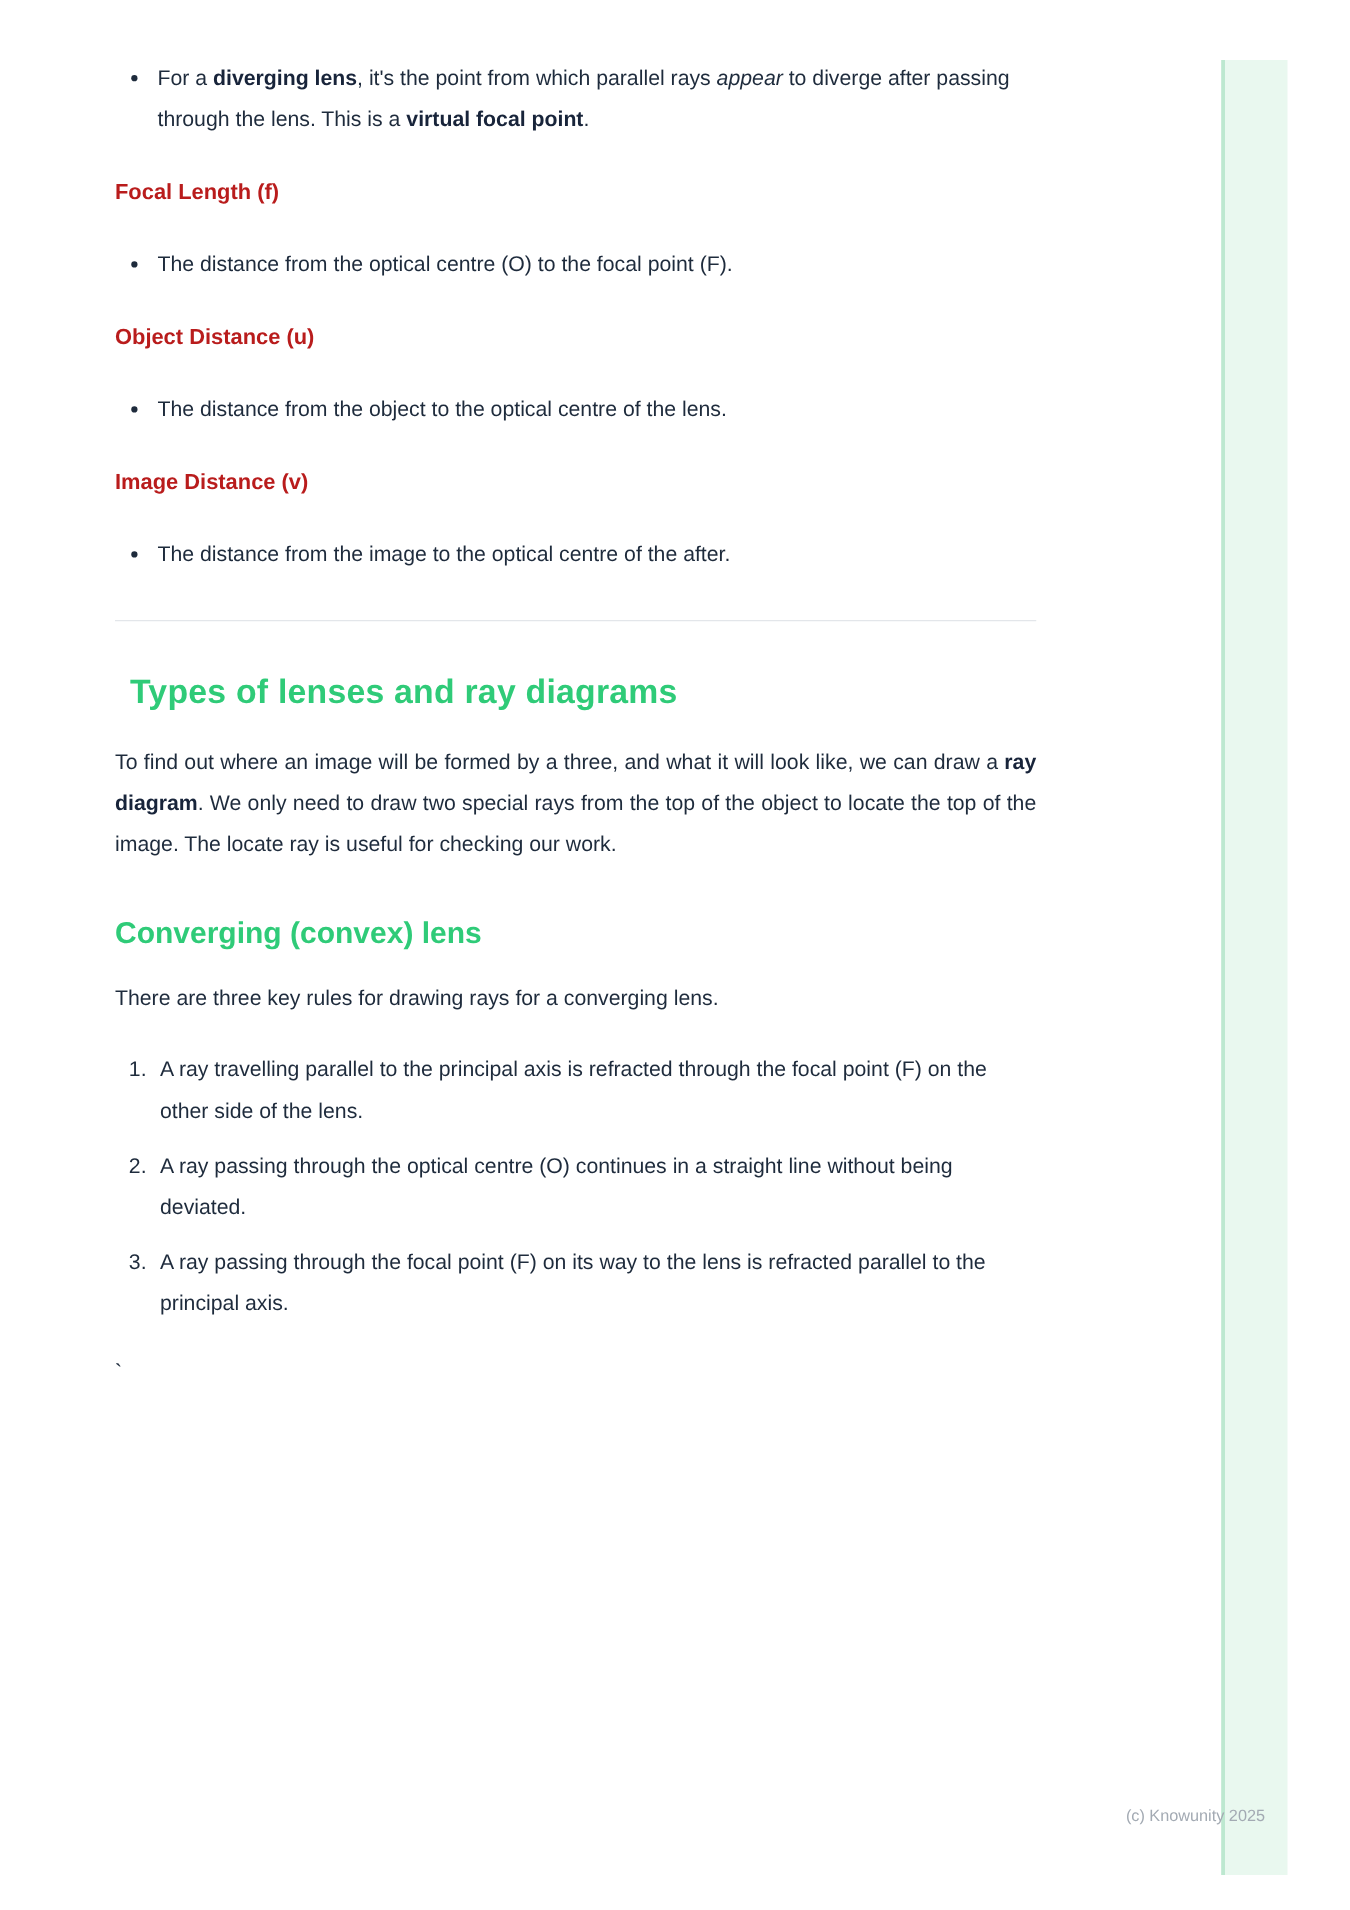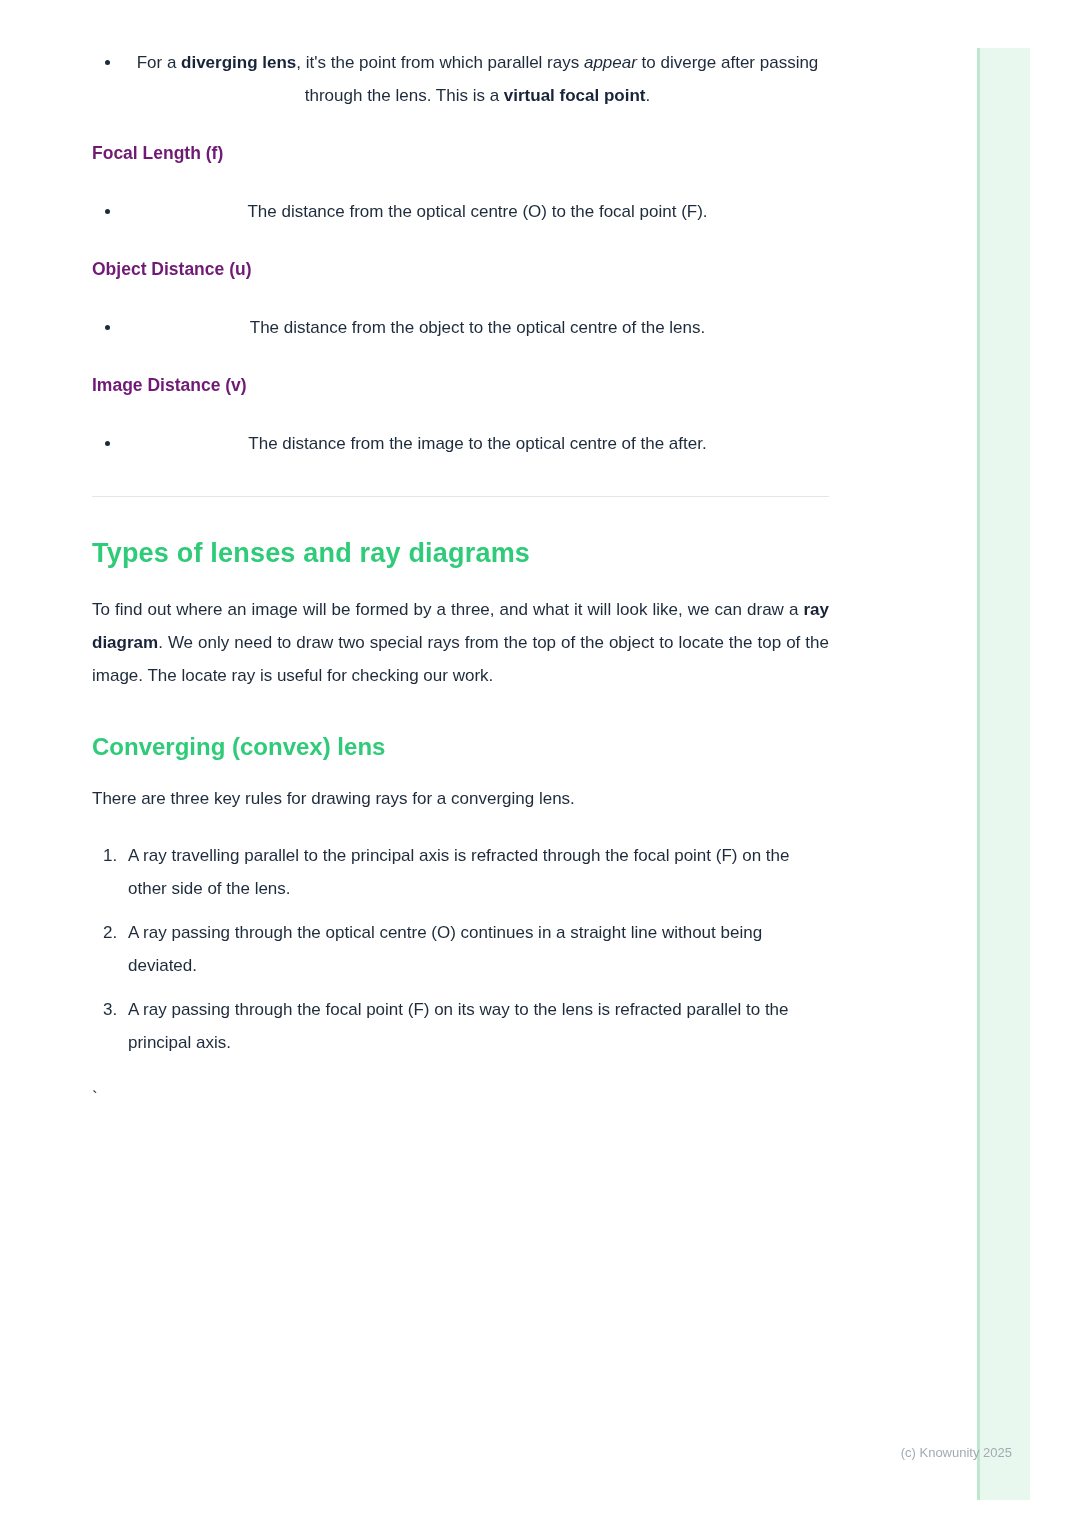--- a/index.html
+++ b/index.html
@@ -21,29 +21,29 @@
     overflow:hidden;
   }
   .content{
     position:absolute;
     left:92px;top:46px;
     width:737px;
     font-size:17px;
     line-height:33px;
   }
   ul.bullets{margin:0;padding-left:30px;}
-  ul.bullets li{padding-left:4px;text-align:center;}
-  .term{font-weight:bold;font-size:17.5px;margin:25px 0;color:#701a75;}
+  ul.bullets li{padding-left:4px;}
+  .term{font-weight:bold;font-size:17.5px;margin:25px 0;color:#b91c1c;}
   b{color:#18243a;}
   hr.divider{border:none;border-top:1px solid var(--rule);margin:36px 0 0 0;}
   h1.section{
     color:var(--accent-green);
     font-size:27px;line-height:32px;
     font-weight:bold;
-    margin:40px 0 24px 0;
+    margin:40px 0 24px 12px;
     letter-spacing:.2px;
   }
   p.body{margin:0 0 0 0;}
   p.justified{text-align:justify;}
   h2.subsection{
     color:var(--accent-green);
     font-size:24px;line-height:26px;
     font-weight:bold;
     margin:42px 0 22px 0;
   }

